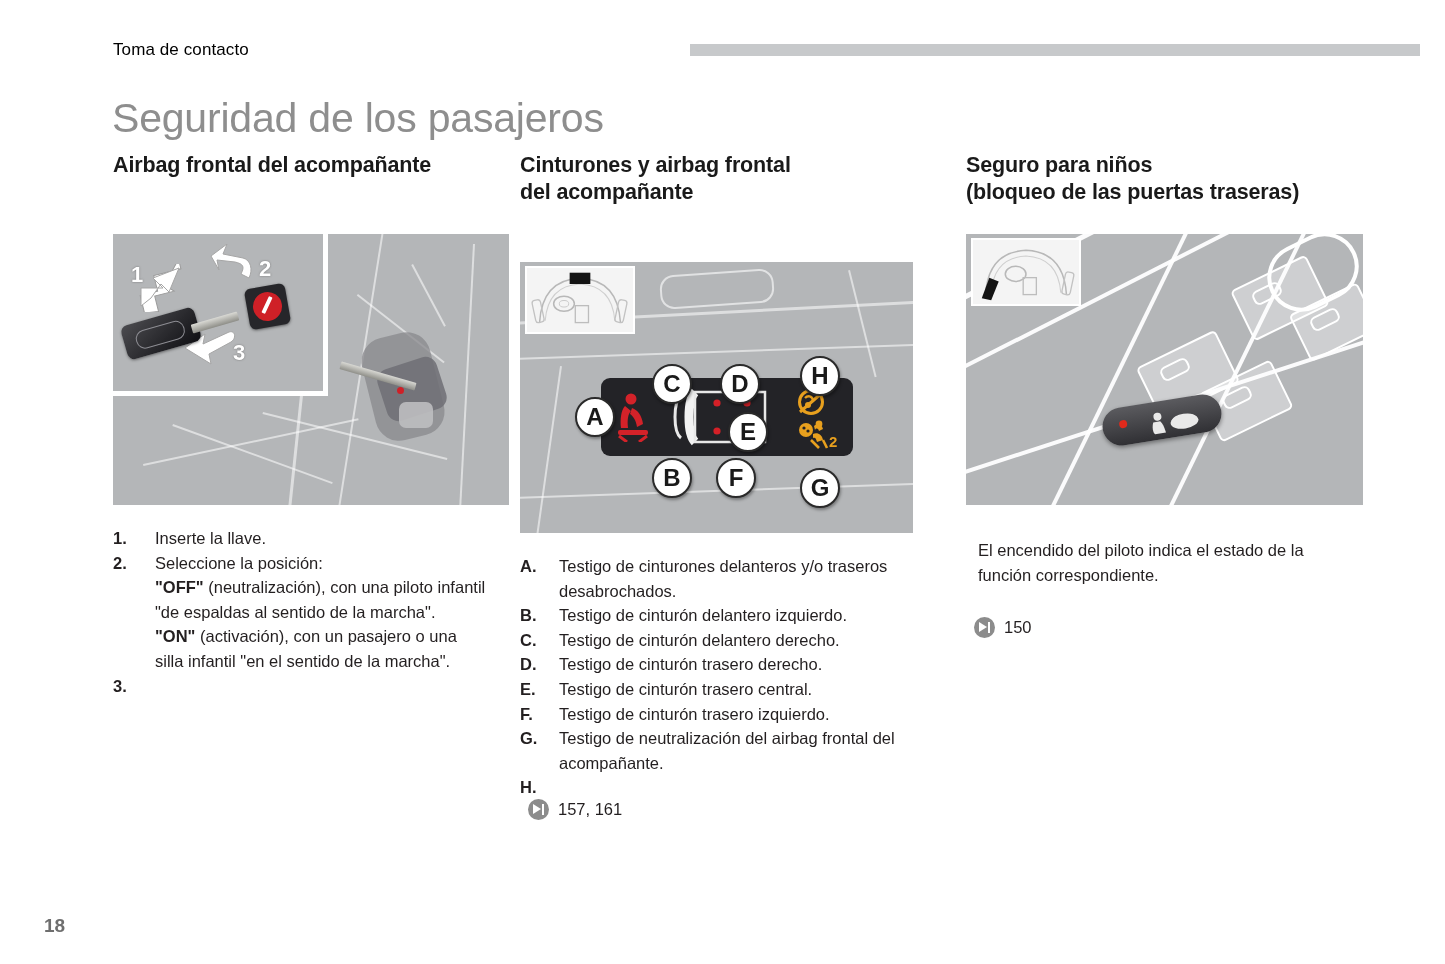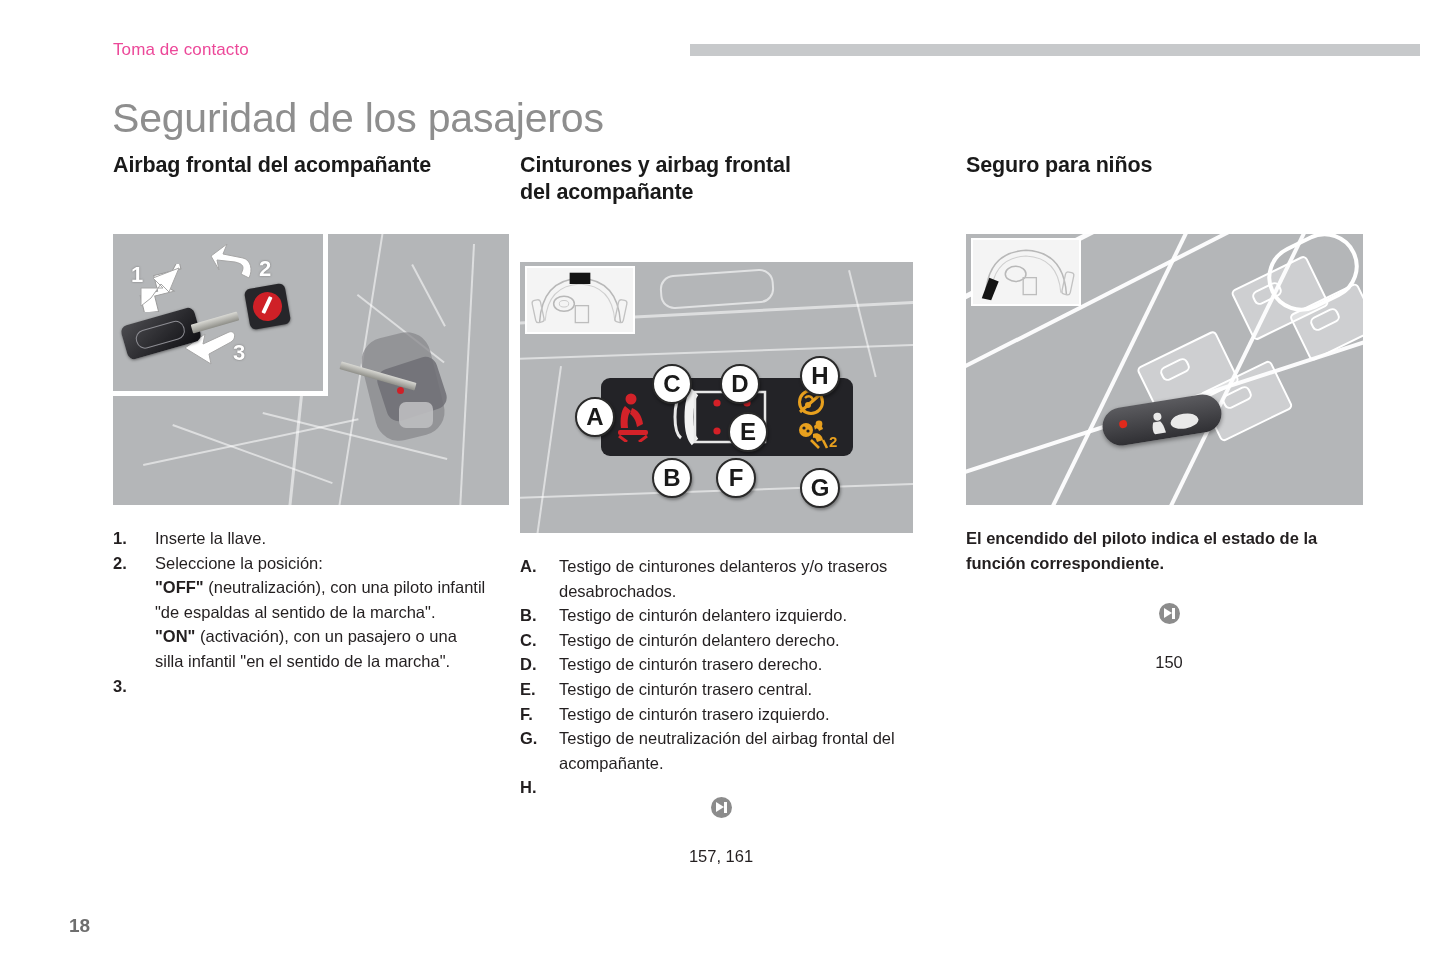--- a/index.html
+++ b/index.html
@@ -15,21 +15,21 @@
     color: #231f20;
     overflow: hidden;
   }
 
   
   .running-header {
     position: absolute;
     left: 113px;
     top: 40px;
     font-size: 17px;
-    color: #ec4899;
+    color: #000000;
     letter-spacing: 0.1px;
     white-space: nowrap;
   }
   .header-rule {
     position: absolute;
     left: 690px;
     top: 44px;
     width: 730px;
     height: 12px;
     background: #c7c9cb;
@@ -247,30 +247,29 @@
     padding-left: 42px;
     margin-bottom: 0;
   }
   .num-list li > .marker,
   .letter-list li > .marker {
     position: absolute;
     left: 0; top: 0;
     font-weight: bold;
   }
   .letter-list li { padding-left: 39px; }
-  .plain-para { margin: 0; font-weight: bold; }
+  .plain-para { margin: 12px; }
 
   .xref {
     position: absolute;
     display: flex;
     align-items: center;
-    gap: 26px;
+    gap: 9px;
     font-size: 16.5px;
     color: #231f20;
-    flex-direction: column;
   }
   .xref-icon {
     width: 21px; height: 21px;
     flex: 0 0 21px;
     border-radius: 50%;
     background: #8c8c8c;
     position: relative;
   }
   .xref-icon::before {
     content: "";
@@ -290,21 +289,20 @@
   }
 
   
   .folio {
     position: absolute;
     left: 44px;
     top: 915px;
     font-size: 19px;
     font-weight: bold;
     color: #6e6e6e;
-    margin-left: 25px;
   }
 </style>
 </head>
 <body>
 
 <div class="running-header">Toma de contacto</div>
 <div class="header-rule"></div>
 
 <div class="page-title">Seguridad de los pasajeros</div>
 
@@ -499,20 +497,21 @@
       <div class="xref" style="position:relative;margin-top:22px;margin-left:8px;">
         <span class="xref-icon"></span>
         <span>157, 161</span>
       </div>
     </div>
   </div>
 
   <div class="col col-3">
     <h2 class="col-heading">
       <span>Seguro para niños</span><br>
+      <span>(bloqueo de las puertas traseras)</span>
     </h2>
 
     <div class="figure" style="top:82px;">
 
       <div class="doorpanel-line" style="left:-40px;top:80px;width:520px;height:5px;transform:rotate(-27deg);"></div>
       <div class="doorpanel-line" style="left:-40px;top:150px;width:520px;height:4px;transform:rotate(-27deg);"></div>
       <div class="doorpanel-line" style="left:-60px;top:255px;width:540px;height:4px;transform:rotate(-18deg);"></div>
       <div class="doorpanel-line" style="left:232px;top:-30px;width:4px;height:340px;transform:rotate(26deg);"></div>
       <div class="doorpanel-line" style="left:350px;top:-30px;width:4px;height:340px;transform:rotate(26deg);"></div>
       <div style="position:absolute;left:300px;top:4px;width:86px;height:60px;border:4px solid #ffffff;border-radius:40px;transform:rotate(-26deg);"></div>

